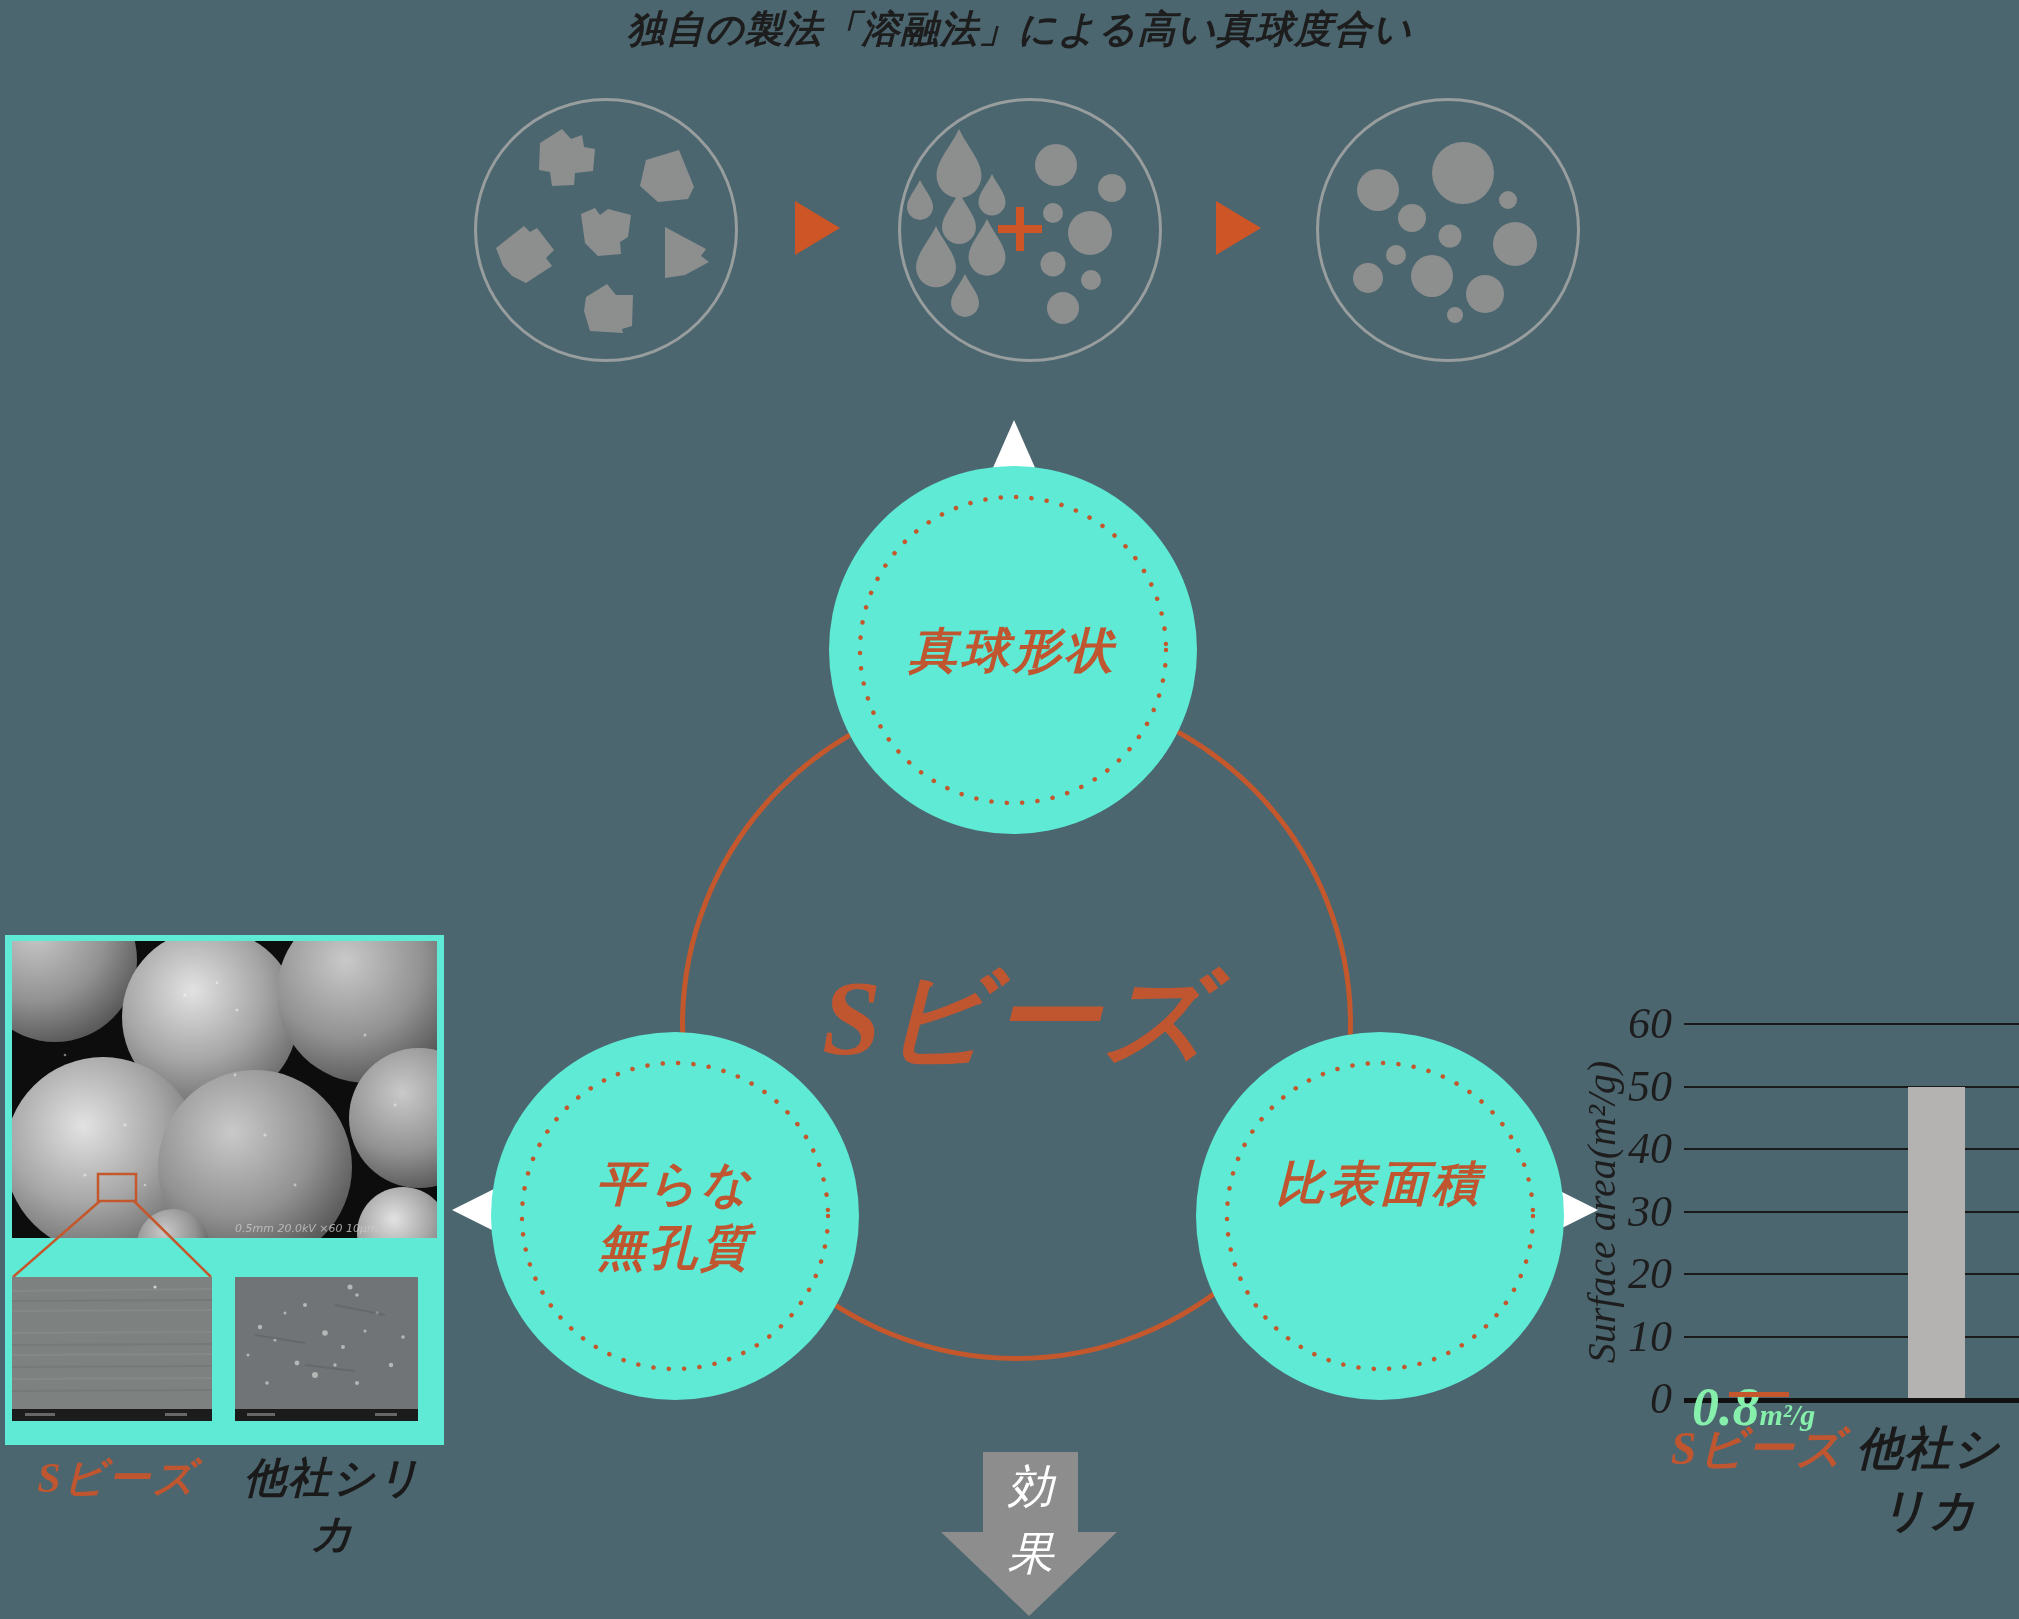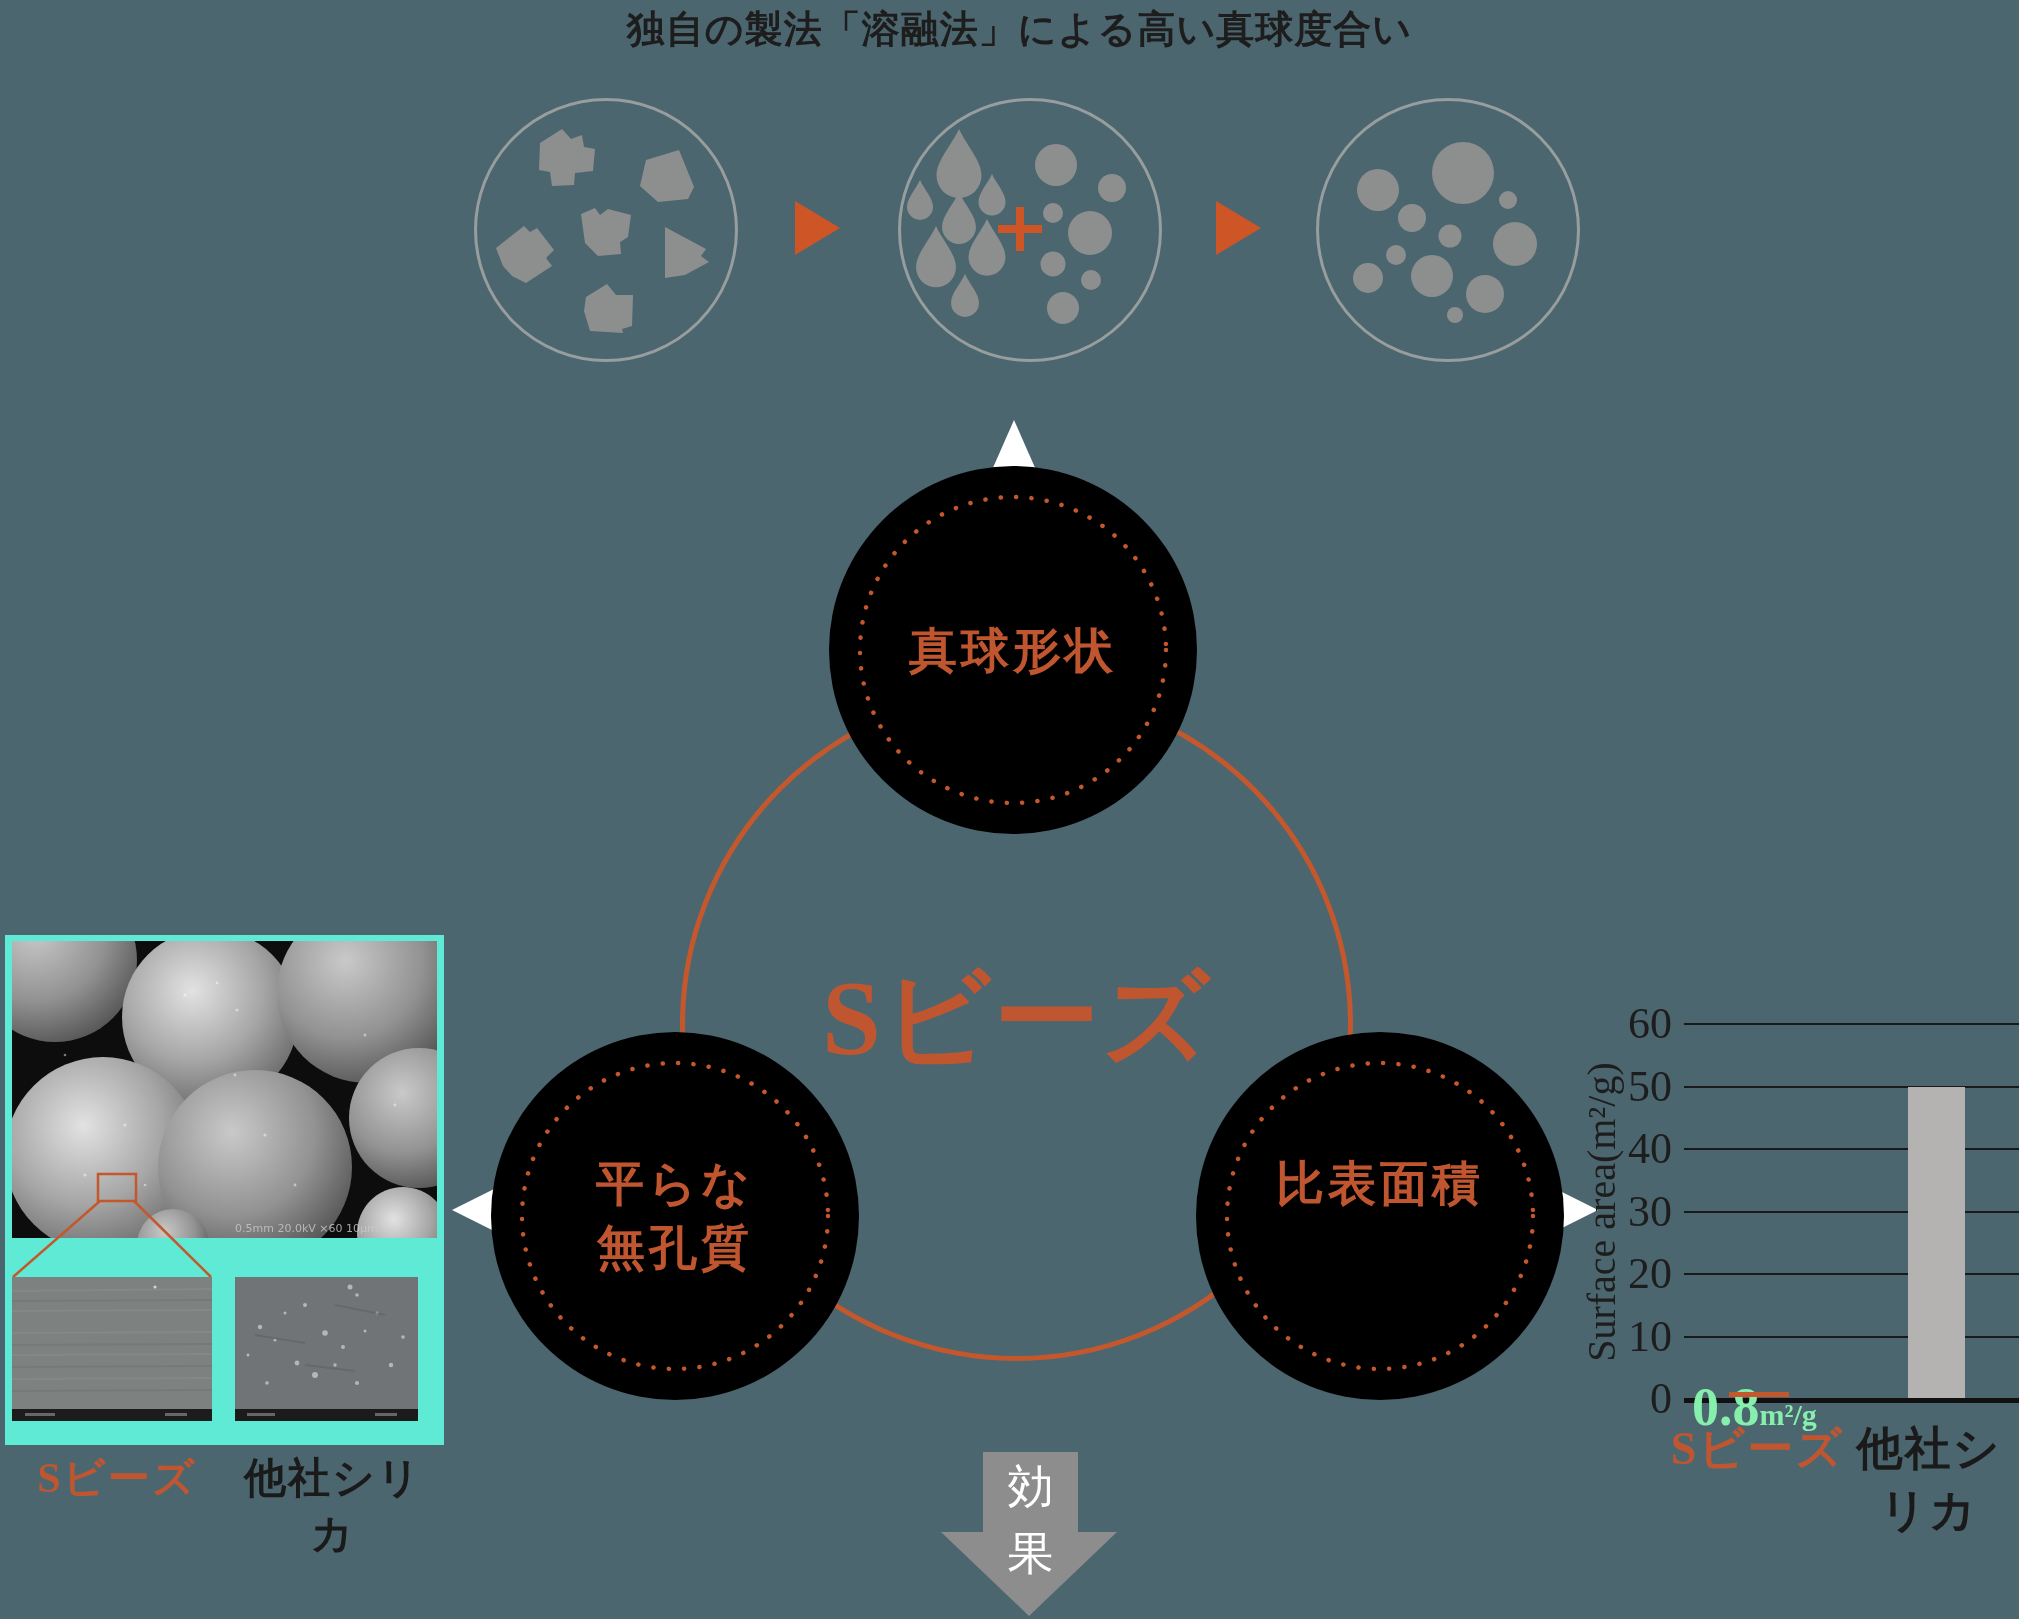--- a/index.html
+++ b/index.html
@@ -1,27 +1,27 @@
 <!DOCTYPE html>
 <html><head>
 <meta charset="utf-8">
 <style>
   html,body{margin:0;padding:0;}
   body{font-family:"Liberation Serif","DejaVu Serif",serif;}
-  #canvas{position:relative;width:2019px;height:1619px;background:#4c6670;overflow:hidden;}
+  #canvas{position:relative;width:2019px;height:1619px;background:#4c6670;overflow:hidden;font-style:italic;}
   .abs{position:absolute;}
   
   .title{left:0;top:4px;width:2039px;text-align:center;font-size:38px;letter-spacing:1px;color:#1d1d1d;font-weight:600;}
   
   .proc-circle{width:264px;height:264px;border:3px solid #989d9d;border-radius:50%;box-sizing:border-box;}
   .proc-circle svg{position:absolute;left:-3px;top:-3px;}
   .arrow-right{width:0;height:0;border-top:27px solid transparent;border-bottom:27px solid transparent;border-left:45px solid #cd5526;}
   
   .ring{left:680px;top:688px;width:673px;height:673px;border:5px solid #c4582c;border-radius:50%;box-sizing:border-box;}
-  .node{width:368px;height:368px;background:#000000;border-radius:50%;}
+  .node{width:368px;height:368px;background:#5eead4;border-radius:50%;}
   .node svg{position:absolute;left:0;top:0;}
   .node-label{color:#c05630;text-align:center;font-size:48px;letter-spacing:4px;line-height:64px;font-weight:600;}
   .center-label{left:810px;top:963px;width:414px;text-align:center;font-size:106px;line-height:112px;color:#c05630;letter-spacing:2px;font-weight:600;}
   .ptr-up{width:0;height:0;border-left:22px solid transparent;border-right:22px solid transparent;border-bottom:50px solid #fff;}
   .ptr-left{width:0;height:0;border-top:21px solid transparent;border-bottom:21px solid transparent;border-right:42px solid #fff;}
   .ptr-right{width:0;height:0;border-top:21px solid transparent;border-bottom:21px solid transparent;border-left:42px solid #fff;}
   
   .sem-panel{left:5px;top:935px;width:439px;height:510px;background:#5eead4;}
   .sem-label{font-size:42px;letter-spacing:2px;text-align:center;font-weight:600;}
   

